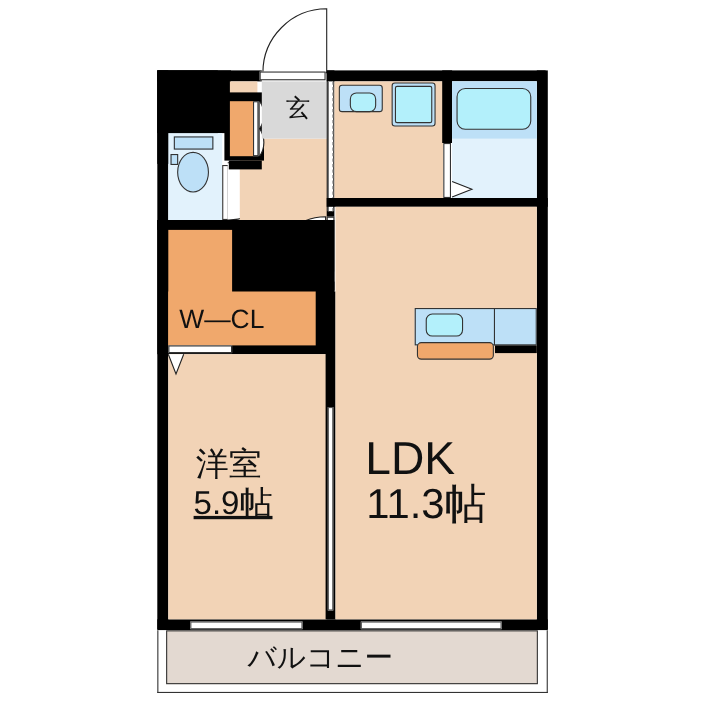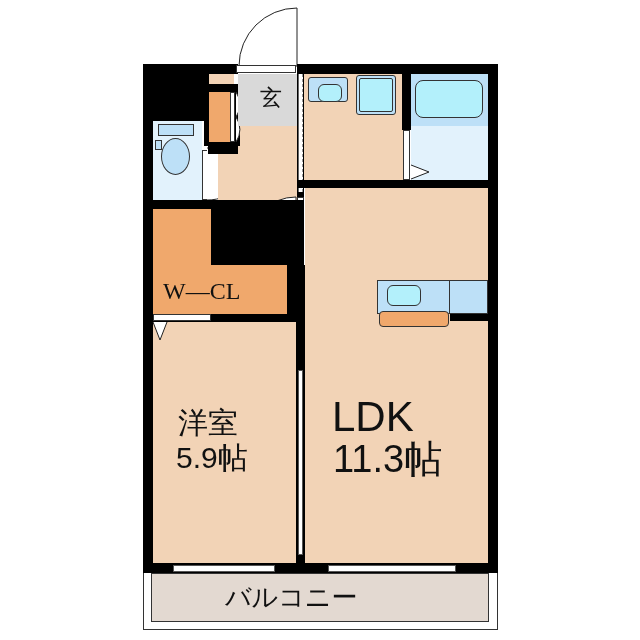--- a/index.html
+++ b/index.html
@@ -76,29 +76,29 @@
 
   <div class="abs" style="left:297px;top:197px;width:7px;height:50px;background:#fff;border:1px solid #333;"></div>
   <svg style="left:248px;top:197px;" width="50" height="50">
       <path d="M48 0 A48 48 0 0 0 0 48 L48 48 Z" fill="#fff" stroke="#222" stroke-width="1"></path>
     </svg>
   <div class="abs wall" style="left:218px;top:256px;width:86px;height:9px;"></div>
 
   <div class="abs wall" style="left:143px;top:200px;width:161px;height:122px;"></div>
   <div class="abs closet" style="left:153px;top:209px;width:58px;height:105px;"></div>
   <div class="abs closet" style="left:153px;top:265px;width:134px;height:49px;"></div>
-  <span class="label" style="left:163px;top:279px;font-size:24px;font-family:Liberation Serif, serif;">W—CL</span>
+  <span class="label" style="left:163px;top:279px;font-size:24px;">W—CL</span>
   <div class="abs" style="left:153px;top:314px;width:58px;height:7px;background:#fff;border:1px solid #333;"></div>
 
   <div class="abs room" style="left:153px;top:322px;width:144px;height:241px;"></div>
   <svg style="left:153px;top:322px;" width="14" height="20">
       <path d="M0 0 L7 18 L14 0" fill="#fff" stroke="#222" stroke-width="1"></path>
     </svg>
   <span class="label" style="left:178px;top:408px;font-size:30px;">洋室</span>
-  <span class="label" style="left:176px;top:443px;font-size:30px;">5.9帖</span>
+  <span class="label" style="left:176px;top:443px;font-size:30px;text-decoration:underline;">5.9帖</span>
 
   <div class="abs wall" style="left:296px;top:265px;width:9px;height:298px;"></div>
   <div class="abs" style="left:298px;top:370px;width:5px;height:185px;background:#fff;border:1px solid #555;"></div>
 
   <div class="abs room" style="left:305px;top:188px;width:183px;height:375px;"></div>
   <div class="abs blue" style="left:377px;top:280px;width:111px;height:34px;border:1px solid #333;"></div>
   <div class="abs" style="left:449px;top:280px;width:1px;height:34px;background:#333;"></div>
   <div class="abs cyan" style="left:387px;top:285px;width:34px;height:21px;"></div>
   <div class="abs" style="left:379px;top:311px;width:70px;height:16px;background:#f0a86c;border:1px solid #333;border-radius:4px;"></div>
   <div class="abs wall" style="left:450px;top:314px;width:38px;height:7px;"></div>

